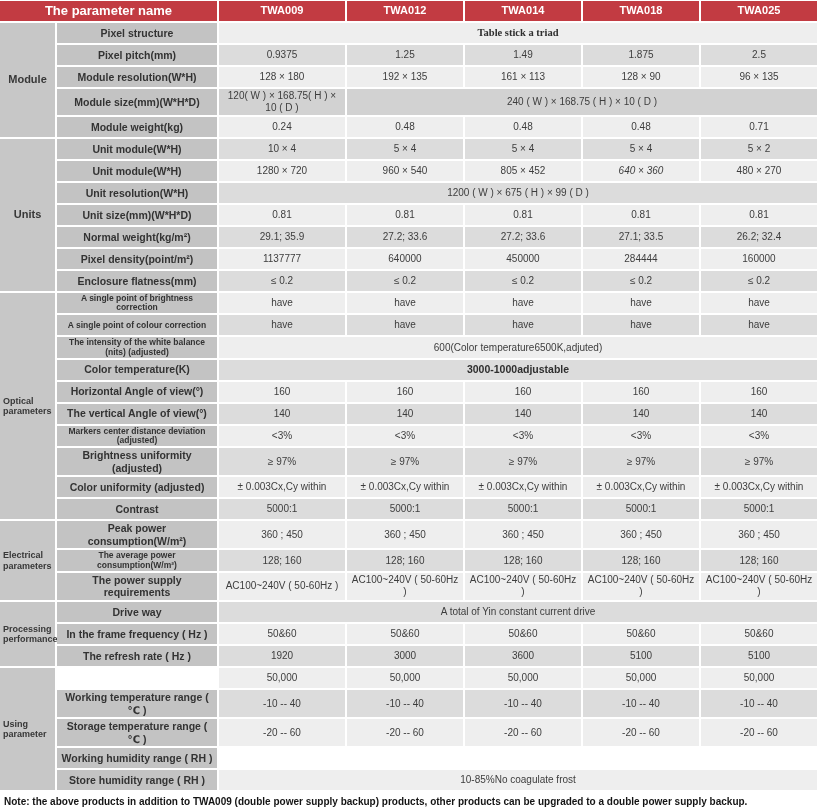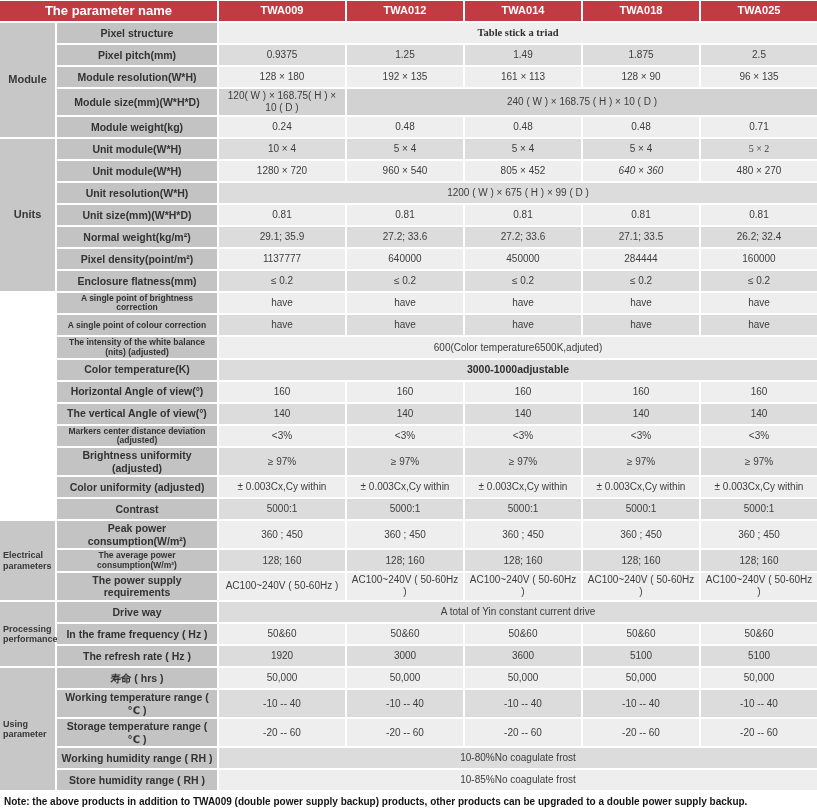--- a/index.html
+++ b/index.html
@@ -102,21 +102,21 @@
     <div class="cell light" style="grid-area: 6 / 4;">0.48</div>
     <div class="cell light" style="grid-area: 6 / 5;">0.48</div>
     <div class="cell light" style="grid-area: 6 / 6;">0.48</div>
     <div class="cell light" style="grid-area: 6 / 7;">0.71</div>
     <div class="cell glabel" style="grid-area: 7 / 1 / span 7;">Units</div>
     <div class="cell rlabel" style="grid-area: 7 / 2;">Unit module(W*H)</div>
     <div class="cell mid" style="grid-area: 7 / 3;">10 × 4</div>
     <div class="cell mid" style="grid-area: 7 / 4;">5 × 4</div>
     <div class="cell mid" style="grid-area: 7 / 5;">5 × 4</div>
     <div class="cell mid" style="grid-area: 7 / 6;">5 × 4</div>
-    <div class="cell mid" style="grid-area: 7 / 7; font-family: Liberation Serif, serif;">5 × 2</div>
+    <div class="cell mid" style="grid-area: 7 / 7;">5 × 2</div>
     <div class="cell rlabel" style="grid-area: 8 / 2;">Unit module(W*H)</div>
     <div class="cell light" style="grid-area: 8 / 3;">1280 × 720</div>
     <div class="cell light" style="grid-area: 8 / 4;">960 × 540</div>
     <div class="cell light" style="grid-area: 8 / 5;">805 × 452</div>
     <div class="cell light" style="grid-area: 8 / 6; font-style: italic;">640 × 360</div>
     <div class="cell light" style="grid-area: 8 / 7;">480 × 270</div>
     <div class="cell rlabel" style="grid-area: 9 / 2;">Unit resolution(W*H)</div>
     <div class="cell mid" style="grid-area: 9 / 3 / auto / span 5;">1200 ( W ) × 675 ( H ) × 99 ( D )</div>
     <div class="cell rlabel" style="grid-area: 10 / 2;">Unit size(mm)(W*H*D)</div>
     <div class="cell light" style="grid-area: 10 / 3;">0.81</div>
@@ -135,20 +135,21 @@
     <div class="cell light" style="grid-area: 12 / 4;">640000</div>
     <div class="cell light" style="grid-area: 12 / 5;">450000</div>
     <div class="cell light" style="grid-area: 12 / 6;">284444</div>
     <div class="cell light" style="grid-area: 12 / 7;">160000</div>
     <div class="cell rlabel" style="grid-area: 13 / 2;">Enclosure flatness(mm)</div>
     <div class="cell mid" style="grid-area: 13 / 3;">≤ 0.2</div>
     <div class="cell mid" style="grid-area: 13 / 4;">≤ 0.2</div>
     <div class="cell mid" style="grid-area: 13 / 5;">≤ 0.2</div>
     <div class="cell mid" style="grid-area: 13 / 6;">≤ 0.2</div>
     <div class="cell mid" style="grid-area: 13 / 7;">≤ 0.2</div>
+    <div class="cell glabel small" style="grid-area: 14 / 1 / span 10;">Optical parameters</div>
     <div class="cell rlabel small" style="grid-area: 14 / 2;">A single point of brightness correction</div>
     <div class="cell light" style="grid-area: 14 / 3;">have</div>
     <div class="cell light" style="grid-area: 14 / 4;">have</div>
     <div class="cell light" style="grid-area: 14 / 5;">have</div>
     <div class="cell light" style="grid-area: 14 / 6;">have</div>
     <div class="cell light" style="grid-area: 14 / 7;">have</div>
     <div class="cell rlabel small" style="grid-area: 15 / 2;">A single point of colour correction</div>
     <div class="cell mid" style="grid-area: 15 / 3;">have</div>
     <div class="cell mid" style="grid-area: 15 / 4;">have</div>
     <div class="cell mid" style="grid-area: 15 / 5;">have</div>
@@ -222,37 +223,35 @@
     <div class="cell light" style="grid-area: 28 / 5;">50&amp;60</div>
     <div class="cell light" style="grid-area: 28 / 6;">50&amp;60</div>
     <div class="cell light" style="grid-area: 28 / 7;">50&amp;60</div>
     <div class="cell rlabel" style="grid-area: 29 / 2;">The refresh rate ( Hz )</div>
     <div class="cell mid" style="grid-area: 29 / 3;">1920</div>
     <div class="cell mid" style="grid-area: 29 / 4;">3000</div>
     <div class="cell mid" style="grid-area: 29 / 5;">3600</div>
     <div class="cell mid" style="grid-area: 29 / 6;">5100</div>
     <div class="cell mid" style="grid-area: 29 / 7;">5100</div>
     <div class="cell glabel small" style="grid-area: 30 / 1 / span 5;">Using parameter</div>
-    <div class="cell rlabel" style="grid-area: 30 / 2;">寿命 ( hrs )</div>
     <div class="cell light" style="grid-area: 30 / 3;">50,000</div>
     <div class="cell light" style="grid-area: 30 / 4;">50,000</div>
     <div class="cell light" style="grid-area: 30 / 5;">50,000</div>
     <div class="cell light" style="grid-area: 30 / 6;">50,000</div>
     <div class="cell light" style="grid-area: 30 / 7;">50,000</div>
     <div class="cell rlabel" style="grid-area: 31 / 2;">Working temperature range ( ℃ )</div>
     <div class="cell mid" style="grid-area: 31 / 3;">-10 -- 40</div>
     <div class="cell mid" style="grid-area: 31 / 4;">-10 -- 40</div>
     <div class="cell mid" style="grid-area: 31 / 5;">-10 -- 40</div>
     <div class="cell mid" style="grid-area: 31 / 6;">-10 -- 40</div>
     <div class="cell mid" style="grid-area: 31 / 7;">-10 -- 40</div>
     <div class="cell rlabel" style="grid-area: 32 / 2;">Storage temperature range ( ℃ )</div>
     <div class="cell light" style="grid-area: 32 / 3;">-20 -- 60</div>
     <div class="cell light" style="grid-area: 32 / 4;">-20 -- 60</div>
     <div class="cell light" style="grid-area: 32 / 5;">-20 -- 60</div>
     <div class="cell light" style="grid-area: 32 / 6;">-20 -- 60</div>
     <div class="cell light" style="grid-area: 32 / 7;">-20 -- 60</div>
     <div class="cell rlabel" style="grid-area: 33 / 2;">Working humidity range ( RH )</div>
-    <div class="cell mid" style="grid-area: 33 / 3 / auto / span 5;">10-80%No coagulate frost</div>
     <div class="cell rlabel" style="grid-area: 34 / 2;">Store humidity range ( RH )</div>
     <div class="cell light" style="grid-area: 34 / 3 / auto / span 5;">10-85%No coagulate frost</div>
   </div>
 
 <div class="note">Note: the above products in addition to TWA009 (double power supply backup) products, other products can be upgraded to a double power supply backup.</div>
 
 </body></html>

